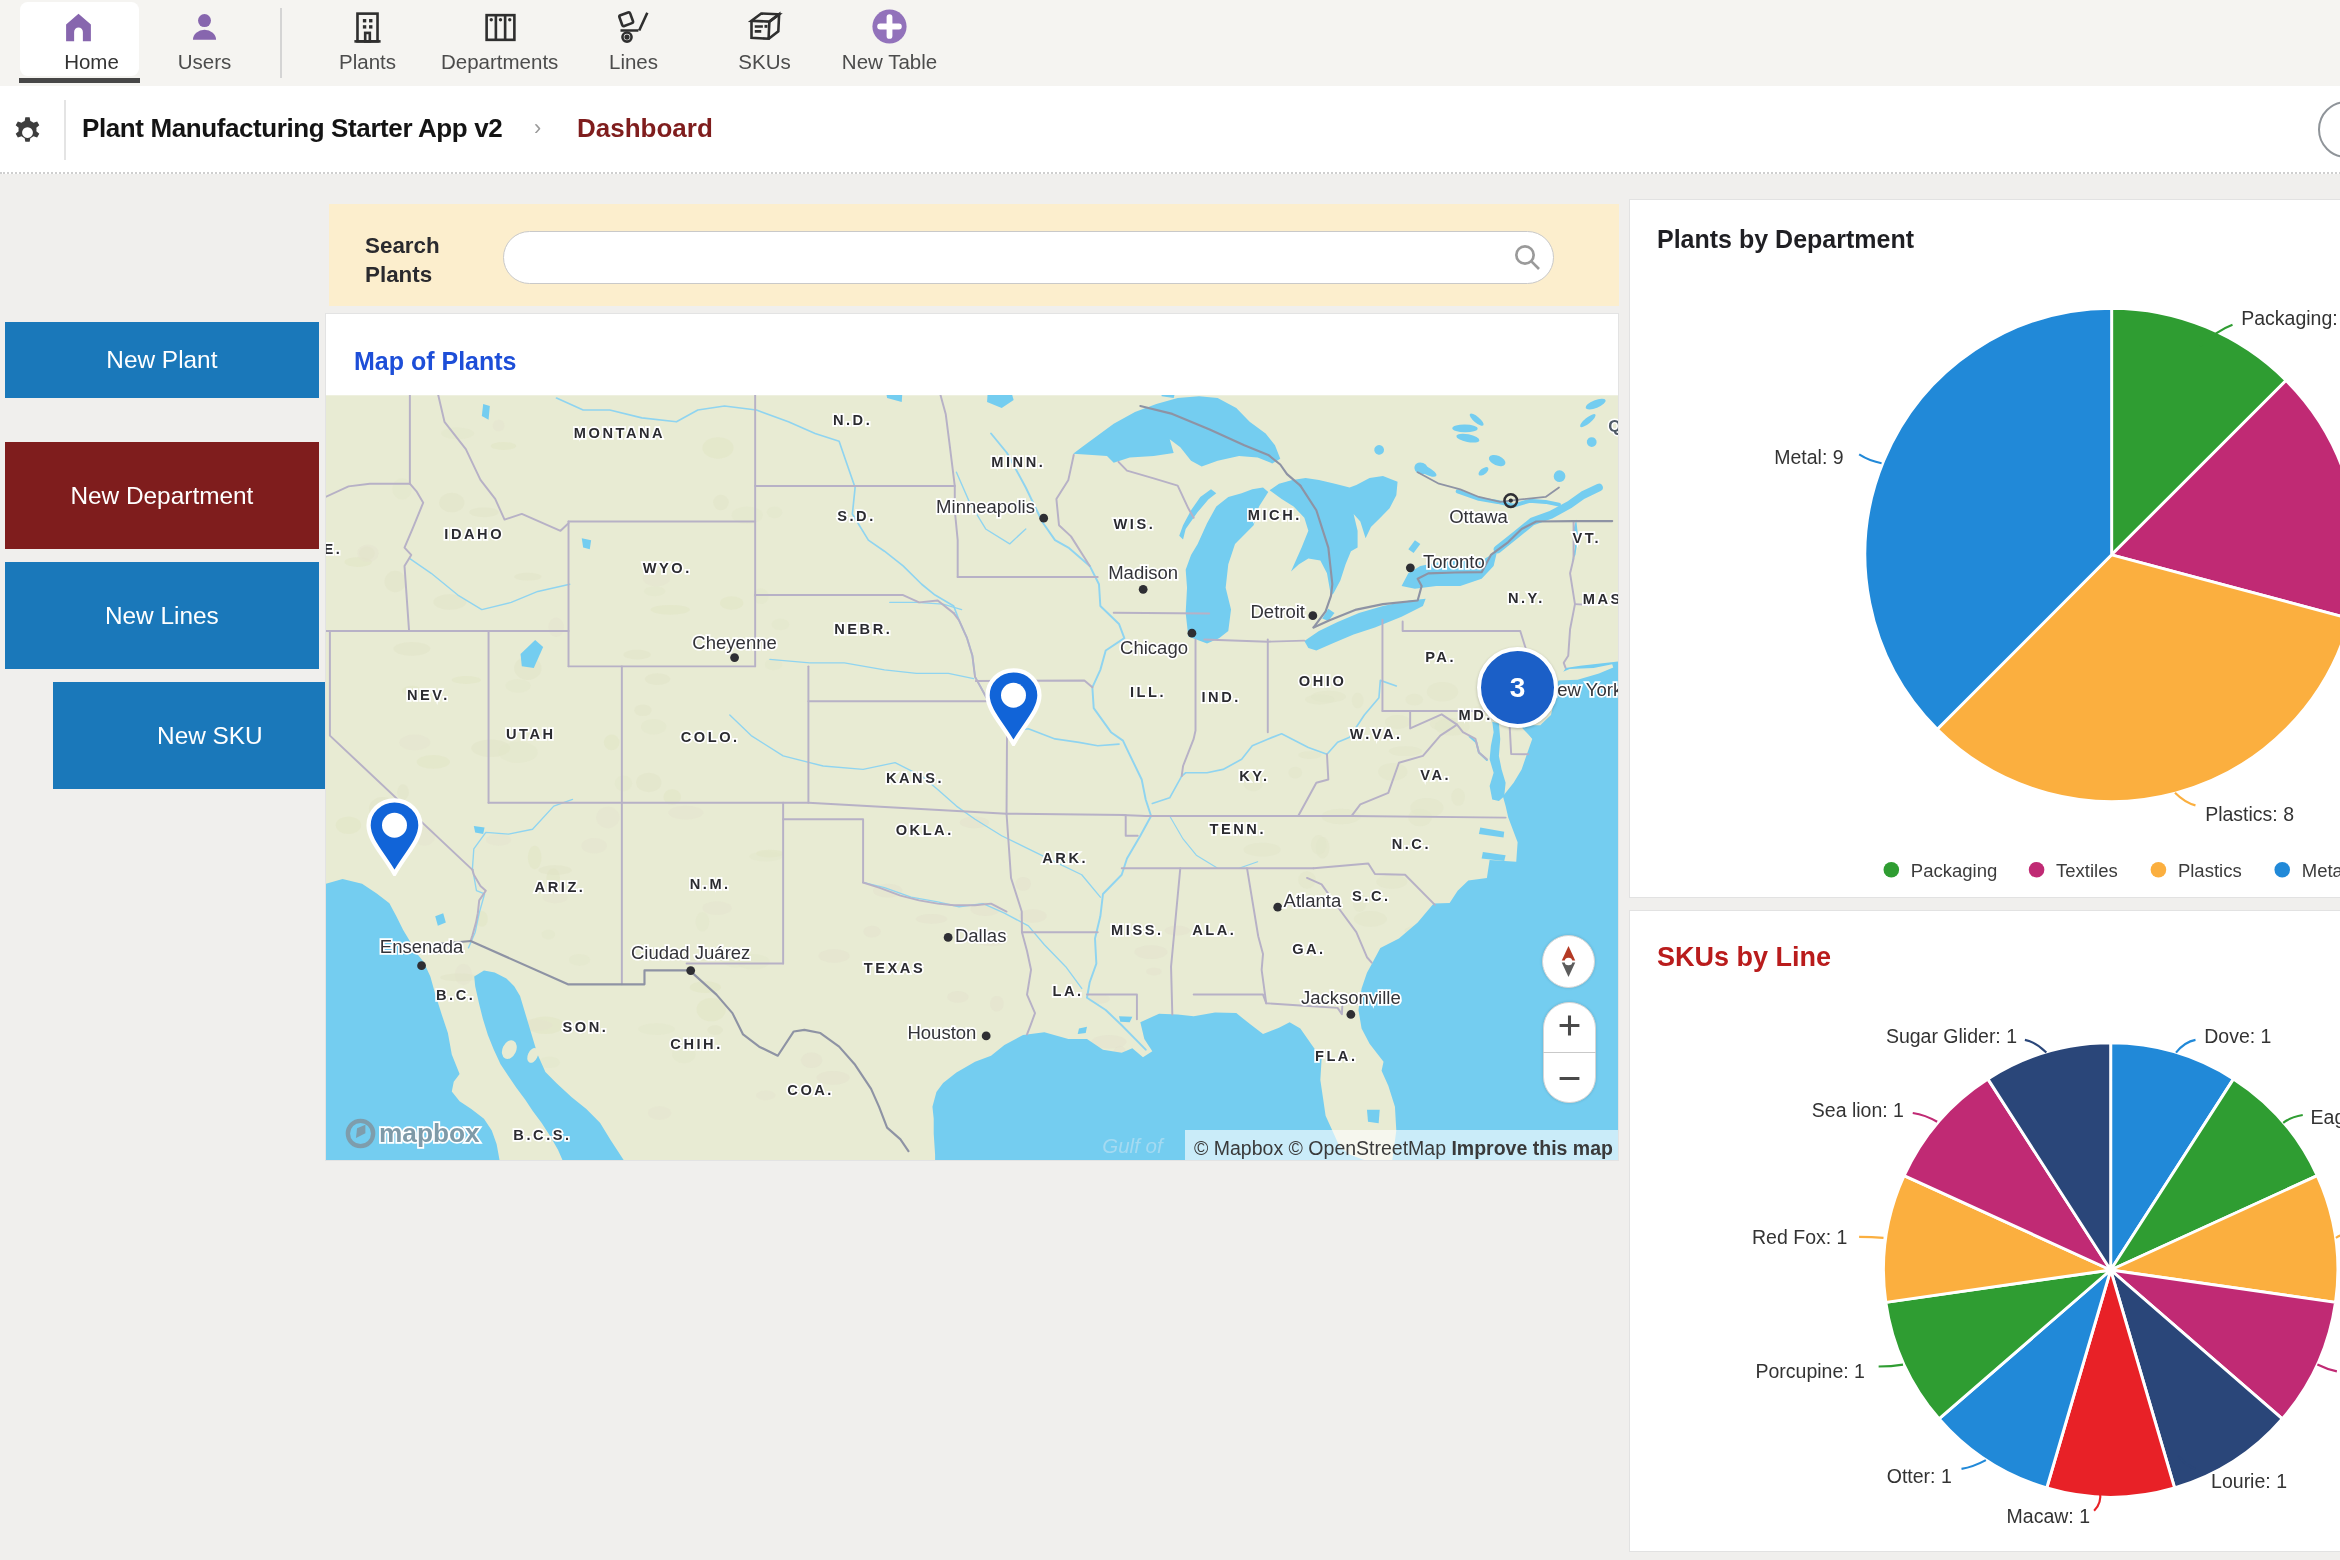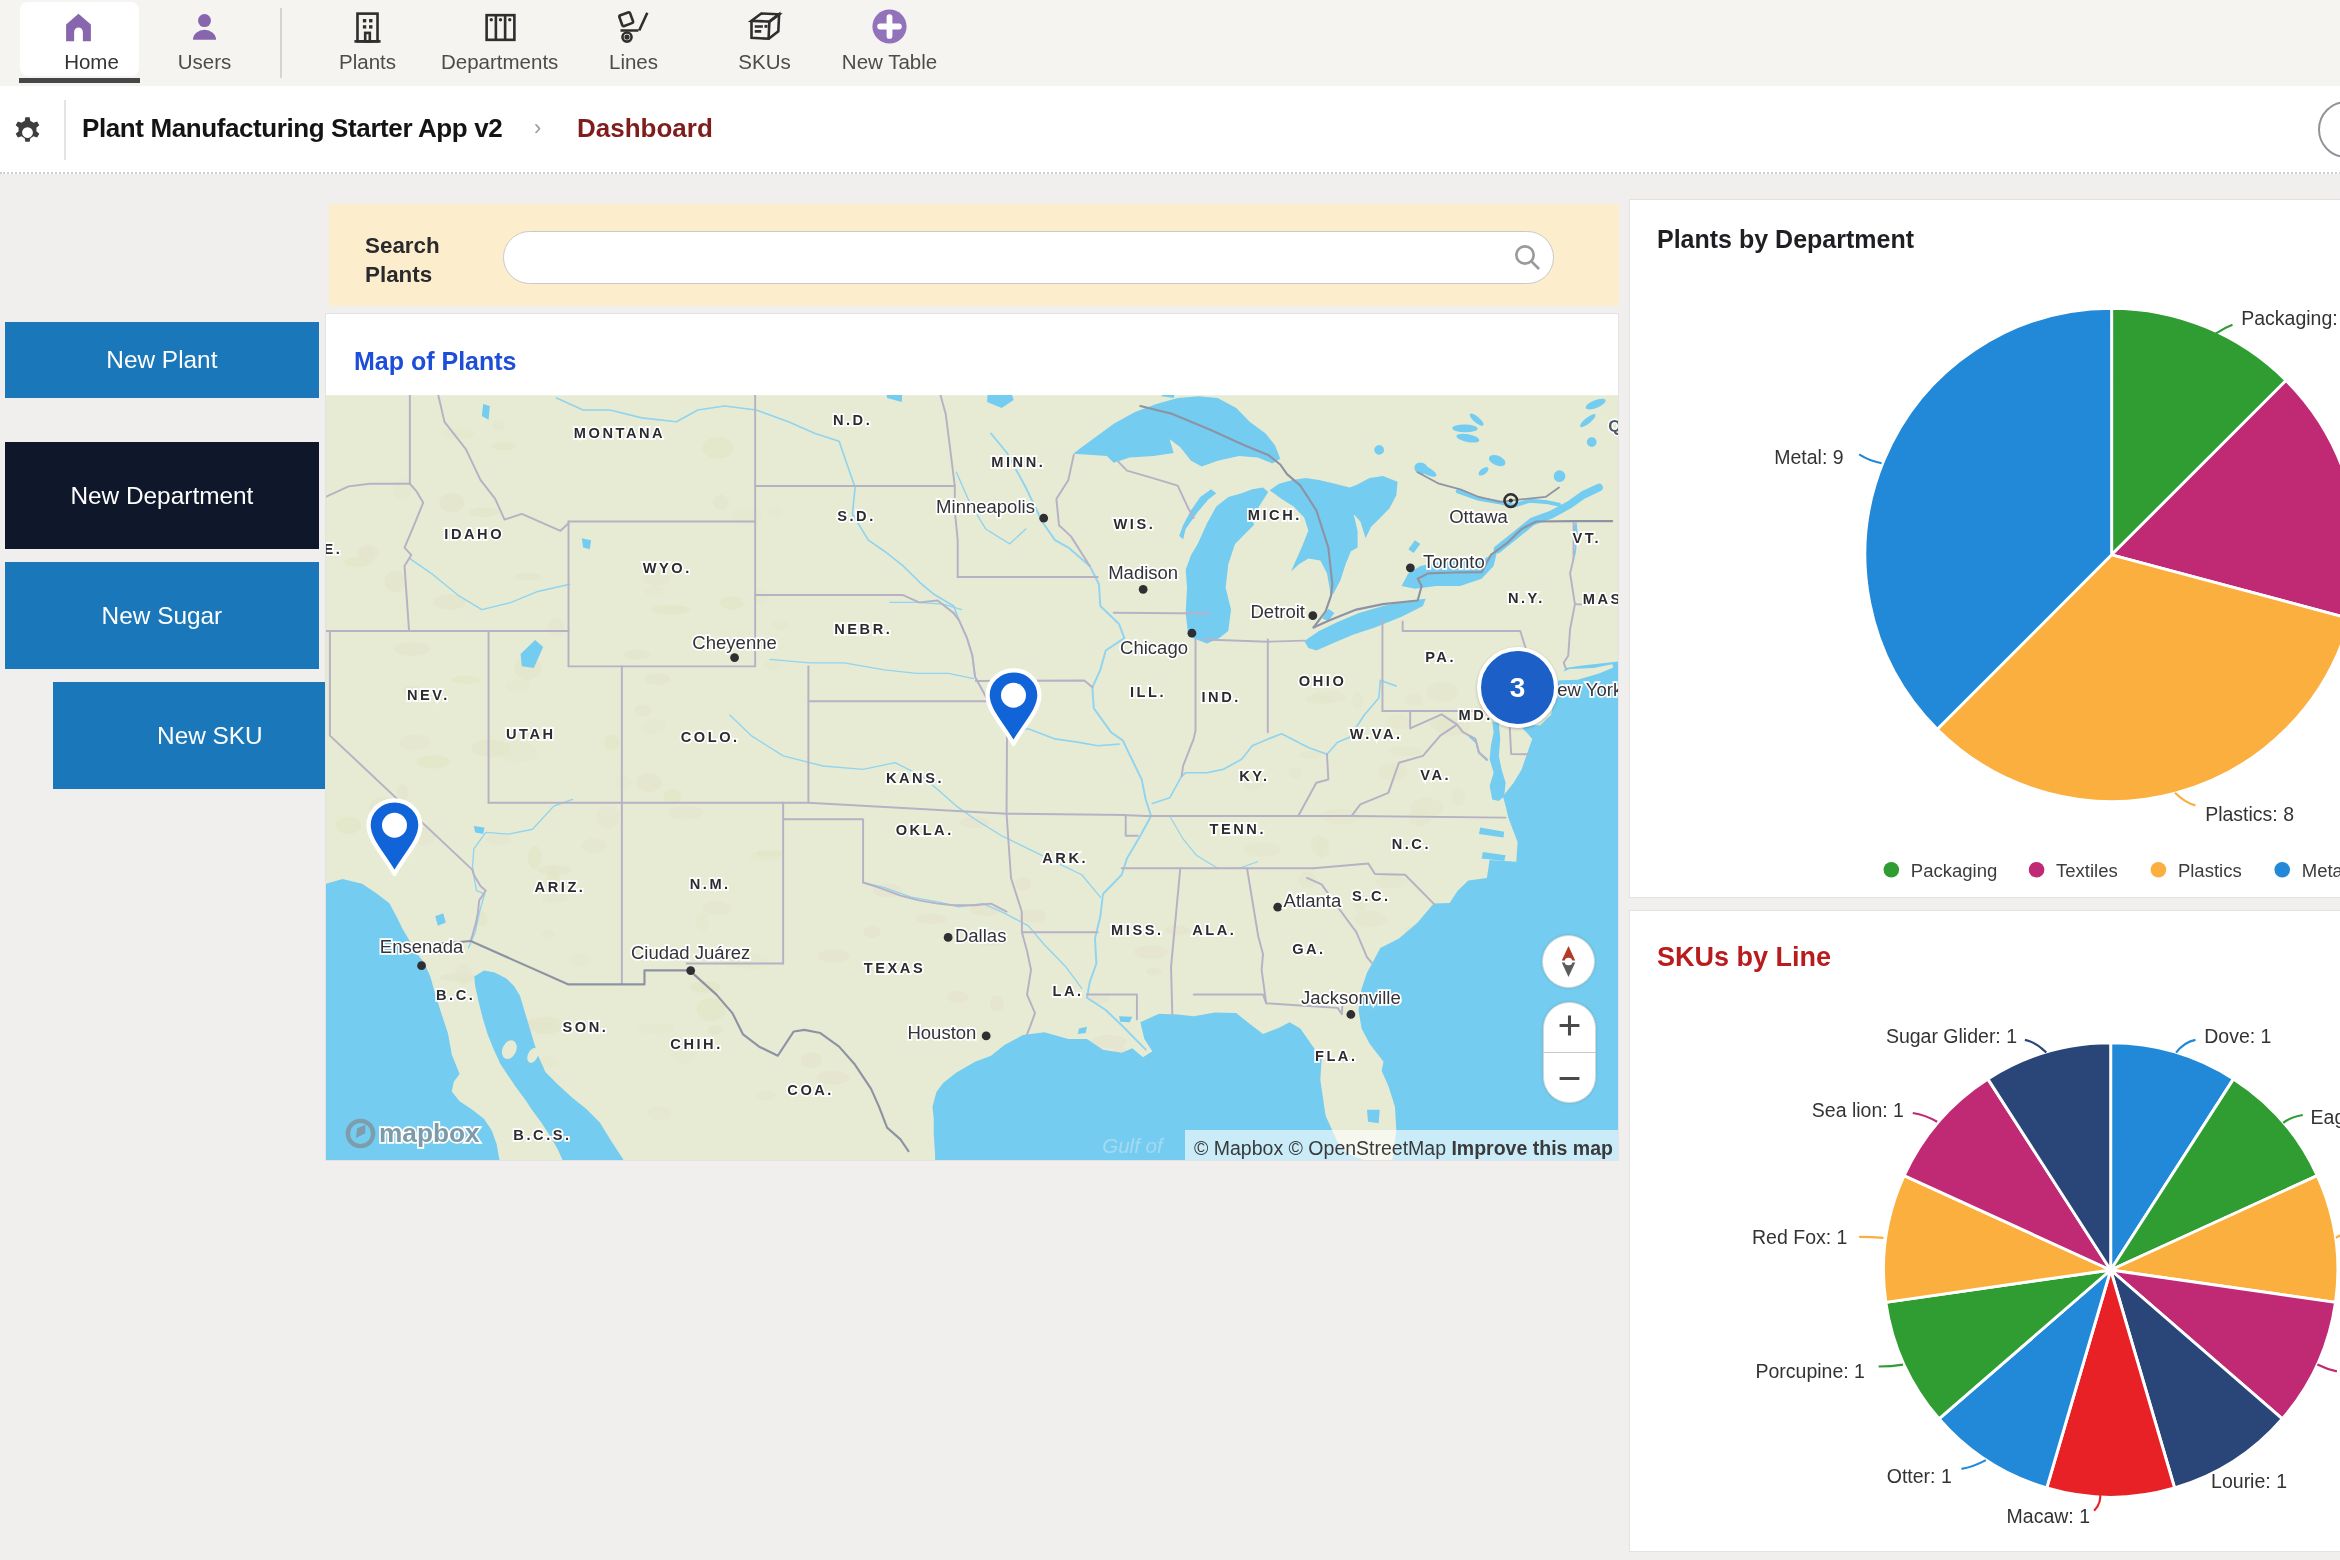--- a/index.html
+++ b/index.html
@@ -60,22 +60,22 @@
 <svg class="abs" style="left:8.8px;top:111px" width="37" height="37" viewBox="0 0 24 24" fill="#3d3d3d">
     <path d="M12 8.5 a3.5 3.5 0 1 0 0.001 0 Z M10.6 2 h2.8 l0.45 2.45 a7.6 7.6 0 0 1 2.05 1.2 l2.35 -0.85 l1.4 2.45 l-1.9 1.6 a7.7 7.7 0 0 1 0 2.35 l1.9 1.6 l-1.4 2.45 l-2.35 -0.85 a7.6 7.6 0 0 1 -2.05 1.2 L13.4 18 h-2.8 l-0.45 -2.4 a7.6 7.6 0 0 1 -2.05 -1.2 l-2.35 0.85 l-1.4 -2.45 l1.9 -1.6 a7.7 7.7 0 0 1 0 -2.35 l-1.9 -1.6 l1.4 -2.45 l2.35 0.85 a7.6 7.6 0 0 1 2.05 -1.2 Z" fill-rule="evenodd" transform="translate(0,2)"></path>
   </svg>
 <div class="abs" style="left:64px;top:100px;width:2px;height:60px;background:#e4e4e4;"></div>
 <div class="abs" style="left:82px;top:113px;font-size:26px;font-weight:bold;color:#141414;letter-spacing:-0.4px;">Plant Manufacturing Starter App v2</div>
 <div class="abs" style="left:534px;top:116px;font-size:21.5px;color:#9a9a9a;">›</div>
 <div class="abs" style="left:577px;top:113px;font-size:26px;font-weight:bold;color:#7f1d1d;">Dashboard</div>
 <div class="abs" style="left:2318px;top:101px;width:57px;height:57px;border:2px solid #8f9499;border-radius:50%;background:#fff;"></div>
 
 <div class="abs" style="left:4.9px;top:322px;width:314px;height:76px;background:#1a78ba;color:#fff;font-size:24.4px;display:flex;align-items:center;justify-content:center;">New Plant</div>
-<div class="abs" style="left:4.9px;top:442px;width:314px;height:107px;background:#0f172a;color:#fff;font-size:24.4px;display:flex;align-items:center;justify-content:center;">New Department</div>
-<div class="abs" style="left:4.9px;top:562px;width:314px;height:107px;background:#1a78ba;color:#fff;font-size:24.4px;display:flex;align-items:center;justify-content:center;">New Sugar</div>
+<div class="abs" style="left:4.9px;top:442px;width:314px;height:107px;background:#7f1d1d;color:#fff;font-size:24.4px;display:flex;align-items:center;justify-content:center;">New Department</div>
+<div class="abs" style="left:4.9px;top:562px;width:314px;height:107px;background:#1a78ba;color:#fff;font-size:24.4px;display:flex;align-items:center;justify-content:center;">New Lines</div>
 <div class="abs" style="left:4.9px;top:682px;width:314px;height:107px;background:#1a78ba;color:#fff;font-size:24.4px;display:flex;align-items:center;justify-content:center;margin-left:48px;">New SKU</div>
 
 <div class="abs" style="left:329px;top:204px;width:1290px;height:102px;background:#fceecd;"></div>
 <div class="abs" style="left:365px;top:222px;font-size:22.4px;font-weight:bold;color:#2a2a2e;line-height:29px;margin-top:9px;">Search<br>Plants</div>
 <div class="abs" style="left:503px;top:231px;width:1051px;height:53px;background:#fff;border:1px solid #c9c9c9;border-radius:27px;"></div>
 <svg class="abs" style="left:1511px;top:241px" width="32" height="32" viewBox="0 0 24 24" fill="none" stroke="#9a9a9a" stroke-width="2">
     <circle cx="10.5" cy="10.5" r="6.5"></circle>
     <path d="M15.5 15.5 L21 21"></path>
   </svg>
 

